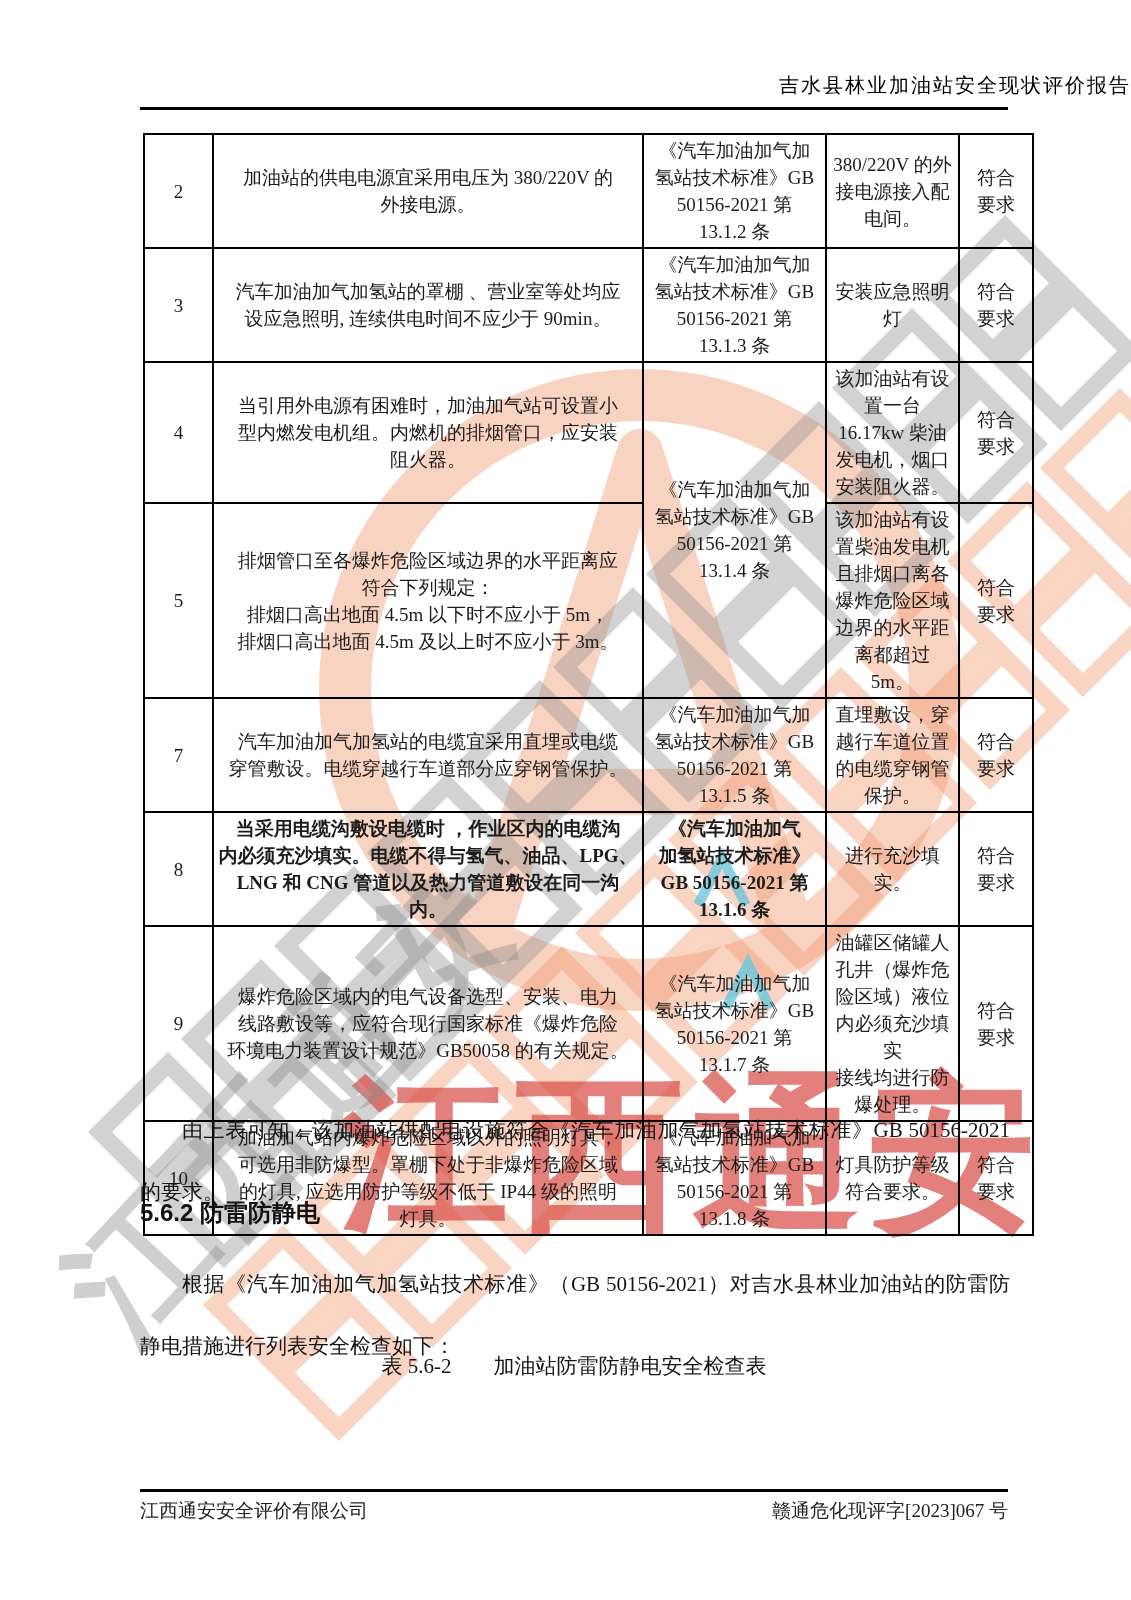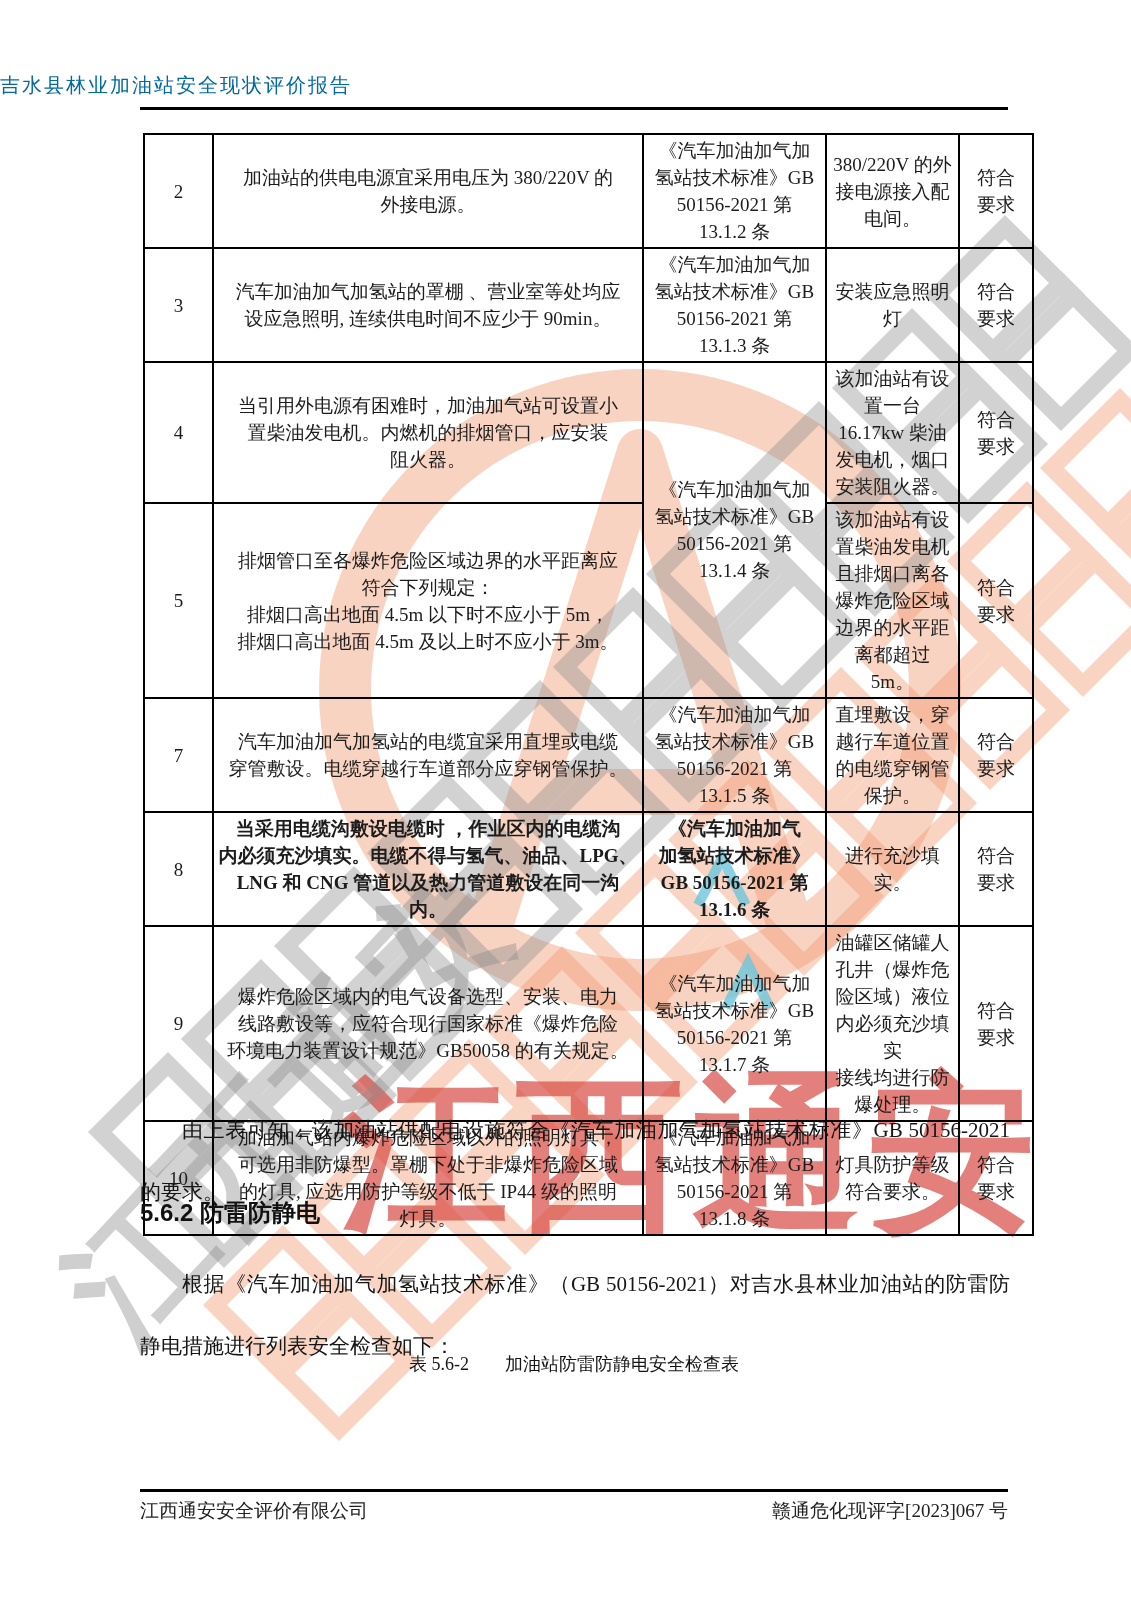--- a/index.html
+++ b/index.html
@@ -5,22 +5,22 @@
   html,body{margin:0;padding:0;}
   body{background:#e8e8e8;font-family:"Liberation Serif","DejaVu Serif",serif;}
   #page{position:relative;width:1131px;height:1600px;margin:0 auto;background:#ffffff;overflow:hidden;}
 
   
   #watermark{position:absolute;inset:0;z-index:0;pointer-events:none;}
 
   
   #content{position:absolute;inset:0;z-index:1;color:#1c1c1c;}
 
-  .doc-title{position:absolute;top:72px;left:0;width:100%;text-align:left;
-    font-size:20px;letter-spacing:2px;color:#0369a1;}
+  .doc-title{position:absolute;top:72px;left:0;width:100%;text-align:right;
+    font-size:20px;letter-spacing:2px;color:#000000;}
   .rule{position:absolute;left:140px;width:868px;background:#000;}
   .rule-top{top:107px;height:3px;}
   .rule-bottom{top:1489px;height:3px;}
 
   
   table.check{position:absolute;top:133px;left:143px;width:889px;
     border-collapse:collapse;table-layout:fixed;font-size:19px;line-height:27px;color:#1c1c1c;}
   table.check td{border:2px solid #000;padding:2px 4px;text-align:center;vertical-align:middle;
     white-space:pre-line;background:transparent;}
   col.c-no{width:69px;}  col.c-content{width:430px;} col.c-standard{width:183px;}
@@ -30,21 +30,21 @@
   td.bold{font-weight:700;margin-top:42px;}
 
   
   .para{position:absolute;left:140px;width:870px;font-size:21px;line-height:62px;
     text-indent:2em;text-align:justify;color:#151515;}
   .p1{top:1078px;}
   .p2{top:1232px;}
   .section-heading{position:absolute;left:140px;top:1186px;font-size:24px;font-weight:700;
     font-family:"Liberation Sans","DejaVu Sans",sans-serif;color:#111;margin-top:11px;}
   .table-caption{position:absolute;left:140px;top:1352px;width:868px;text-align:center;
-    font-size:18px;color:#151515;}
+    font-size:21px;color:#151515;}
   .page-number{position:absolute;left:140px;top:1453px;width:868px;text-align:center;
     font-size:18px;color:#222;}
   .footer-row{position:absolute;left:140px;top:1498px;width:868px;display:flex;
     justify-content:space-between;font-size:19px;color:#222;align-items:flex-end;}
 </style>
 </head>
 <body>
 
 <div id="page">
 
@@ -134,21 +134,21 @@
 50156-2021 第
 13.1.3 条</td>
           <td>安装应急照明
 灯</td>
           <td>符合
 要求</td>
         </tr>
         <tr class="h125">
           <td>4</td>
           <td>当引用外电源有困难时，加油加气站可设置小
-置柴油发电机。内燃机的排烟管口，应安装
+型内燃发电机组。内燃机的排烟管口，应安装
 阻火器。</td>
           <td rowspan="2">《汽车加油加气加
 氢站技术标准》GB
 50156-2021 第
 13.1.4 条</td>
           <td>该加油站有设
 置一台
 16.17kw 柴油
 发电机，烟口
 安装阻火器。</td>

